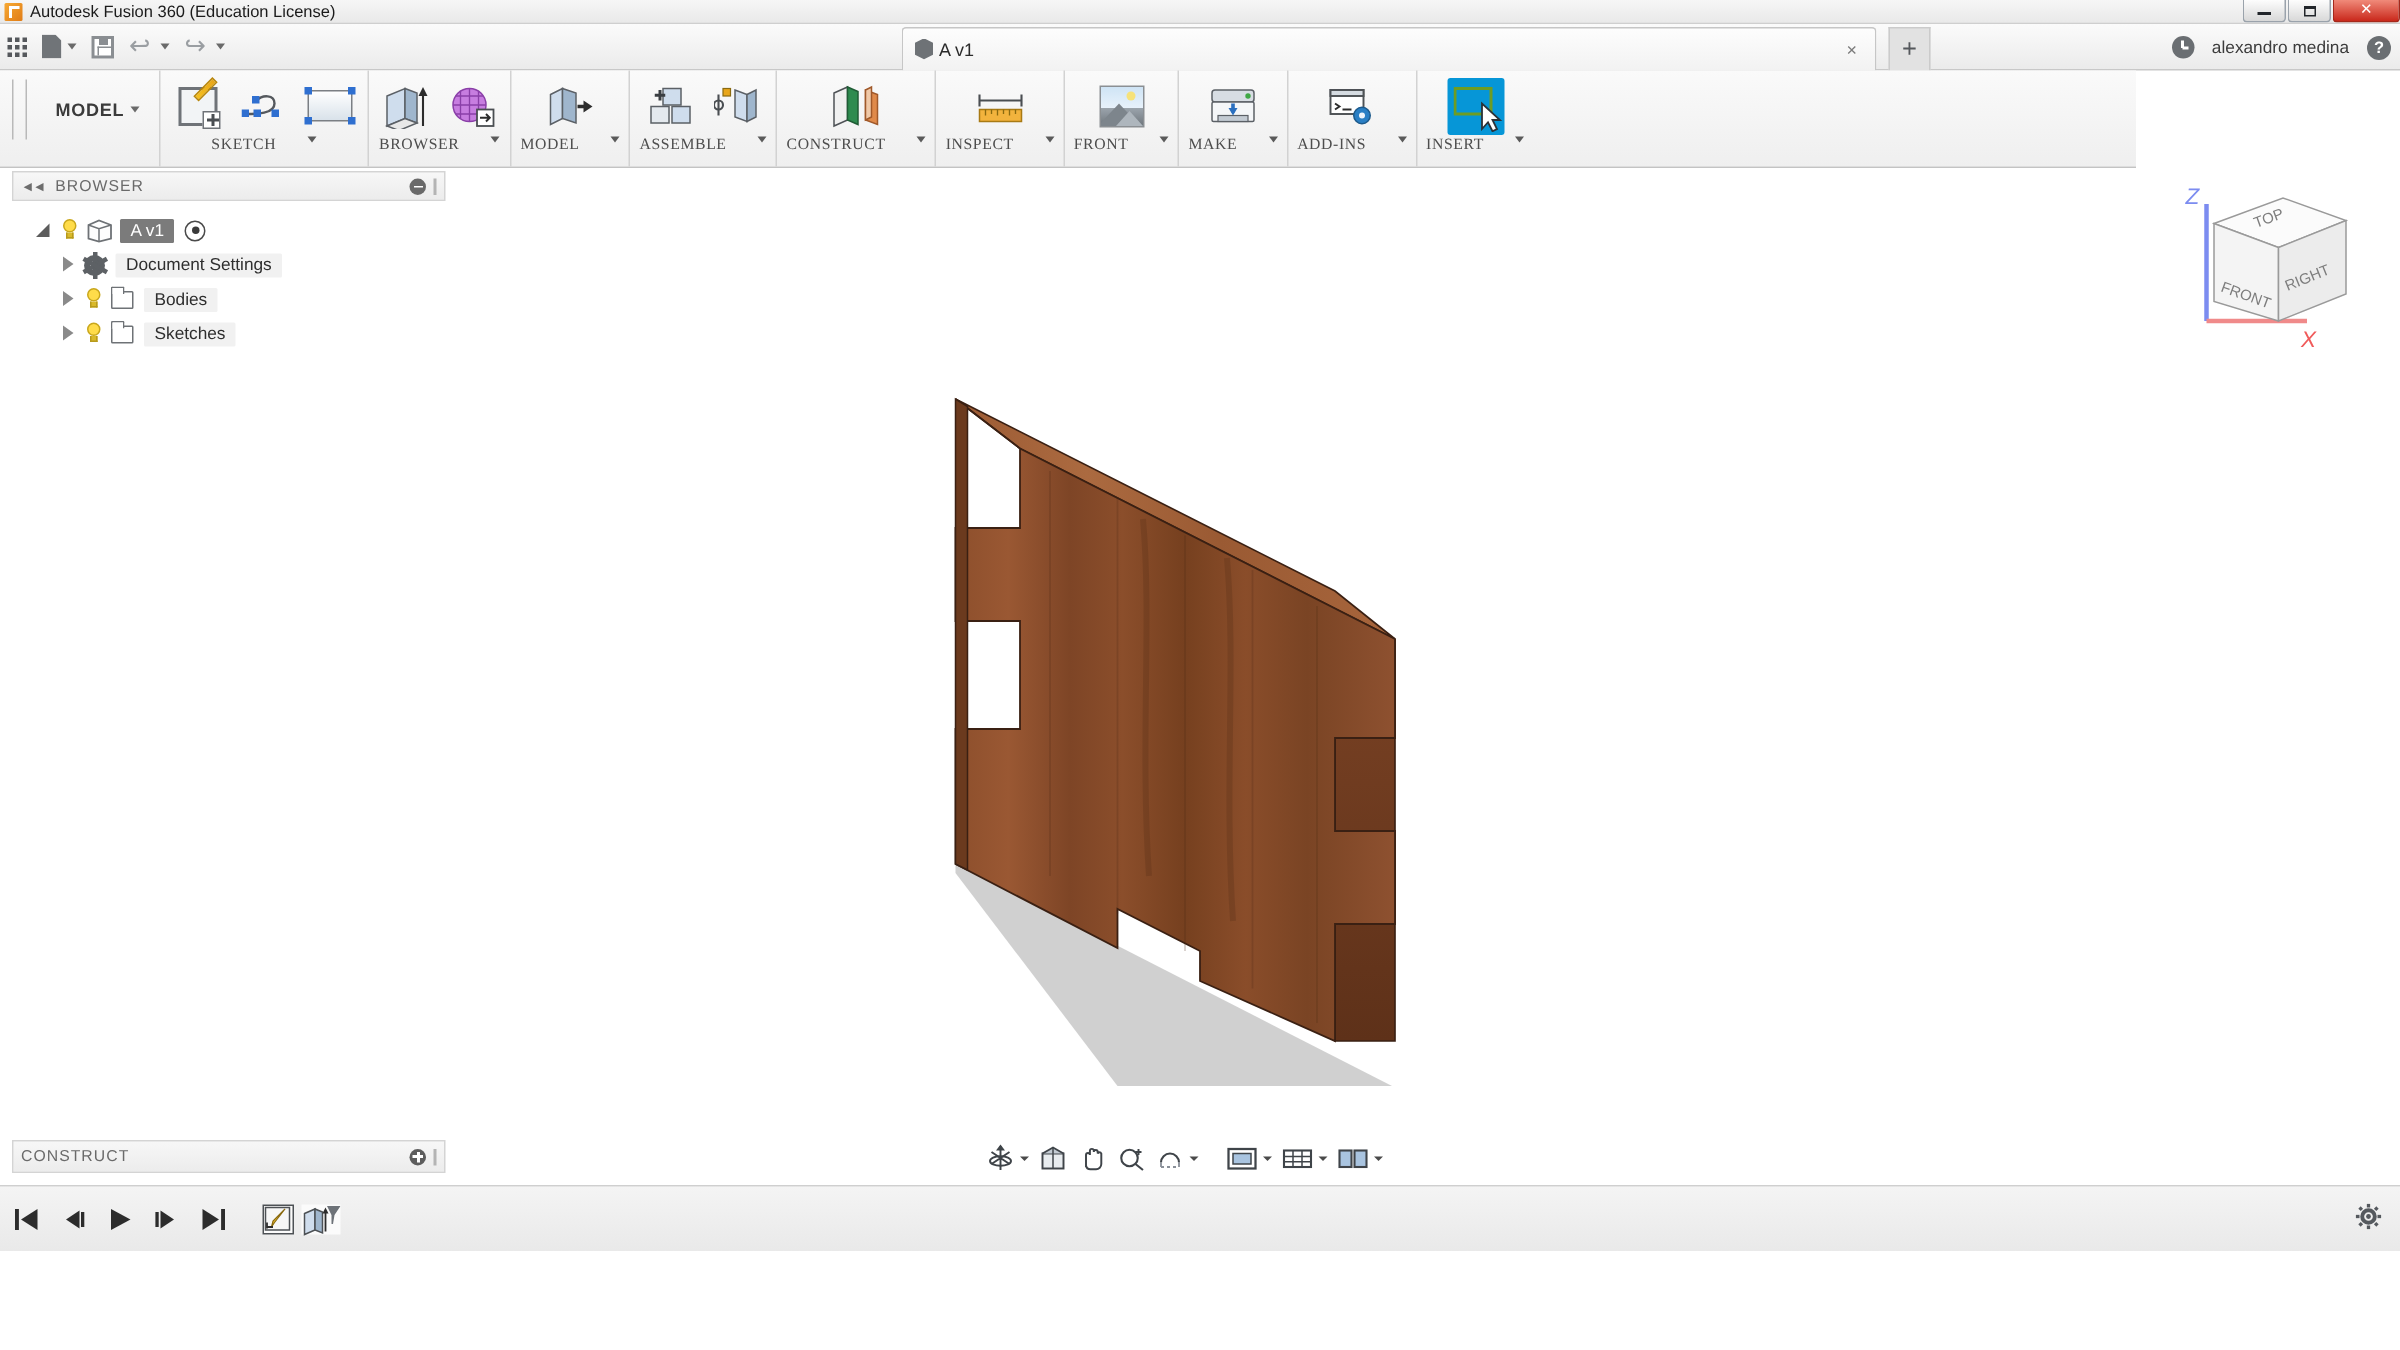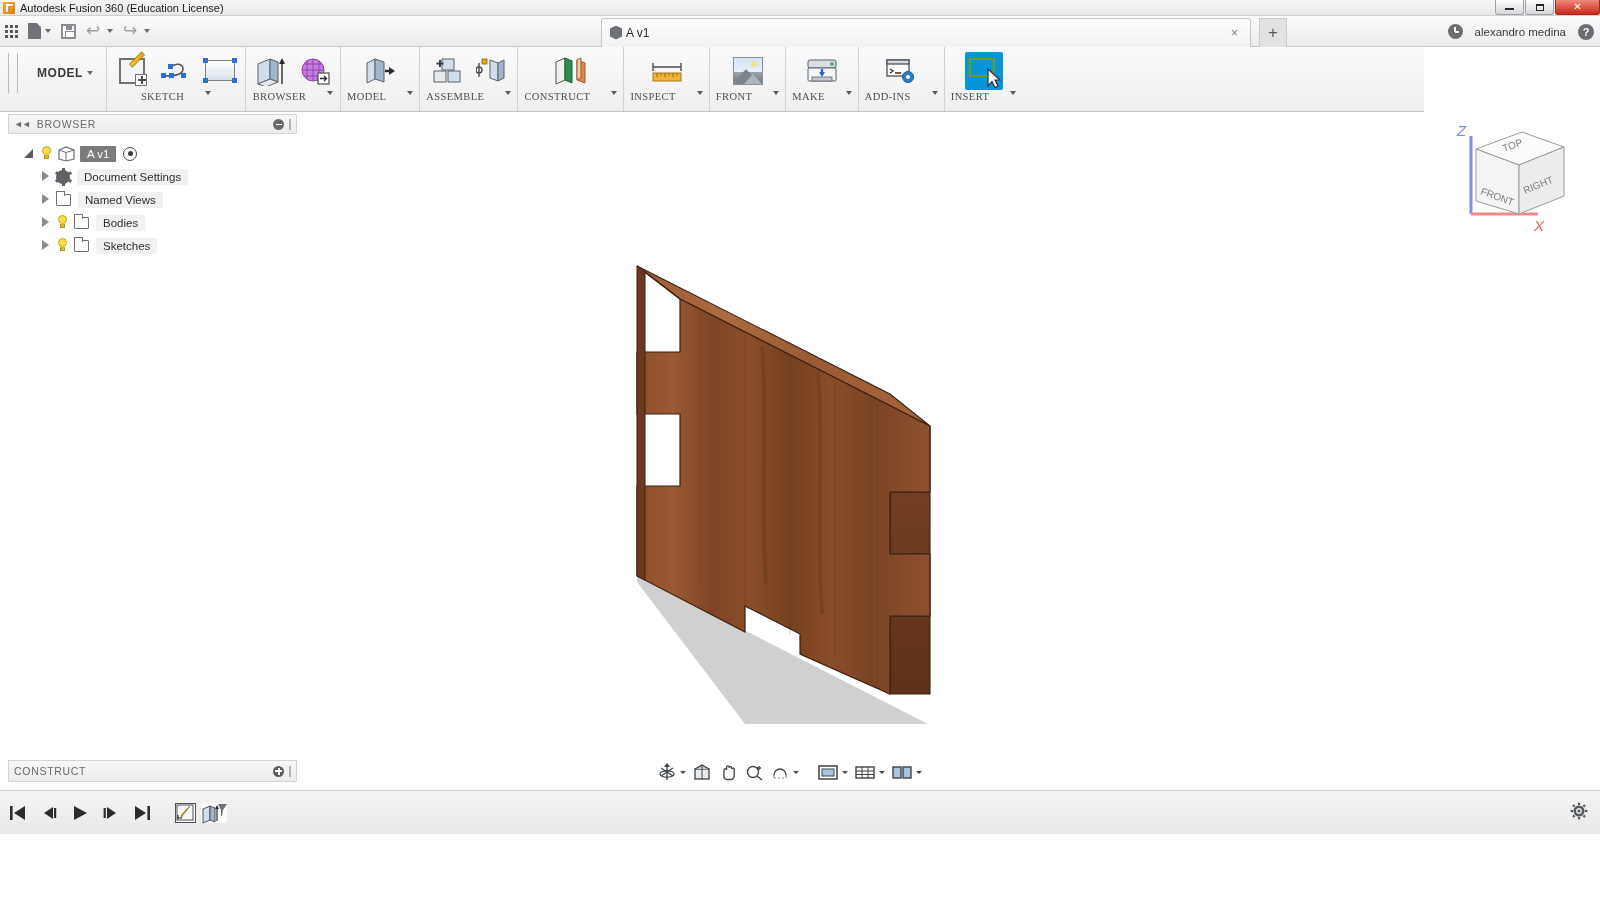--- a/index.html
+++ b/index.html
@@ -705,25 +705,20 @@
     <div class="tnode lvl1">
       <span class="tri closed"></span>
       <span class="gear">
           <i class="spk"></i>
           <i class="spk"></i>
           <i class="spk"></i>
         </span>
       <span class="tlabel pill">Document Settings</span>
     </div>
 
-    <div class="tnode lvl1">
-      <span class="tri closed"></span>
-      <span class="folder"></span>
-      <span class="tlabel pill">Named Views</span>
-    </div>
 
 
     <div class="tnode lvl1b">
       <span class="tri closed"></span>
       <span class="bulb">
           <i class="glass"></i>
           <i class="base"></i>
         </span>
       <span class="folder"></span>
       <span class="tlabel pill">Bodies</span>

